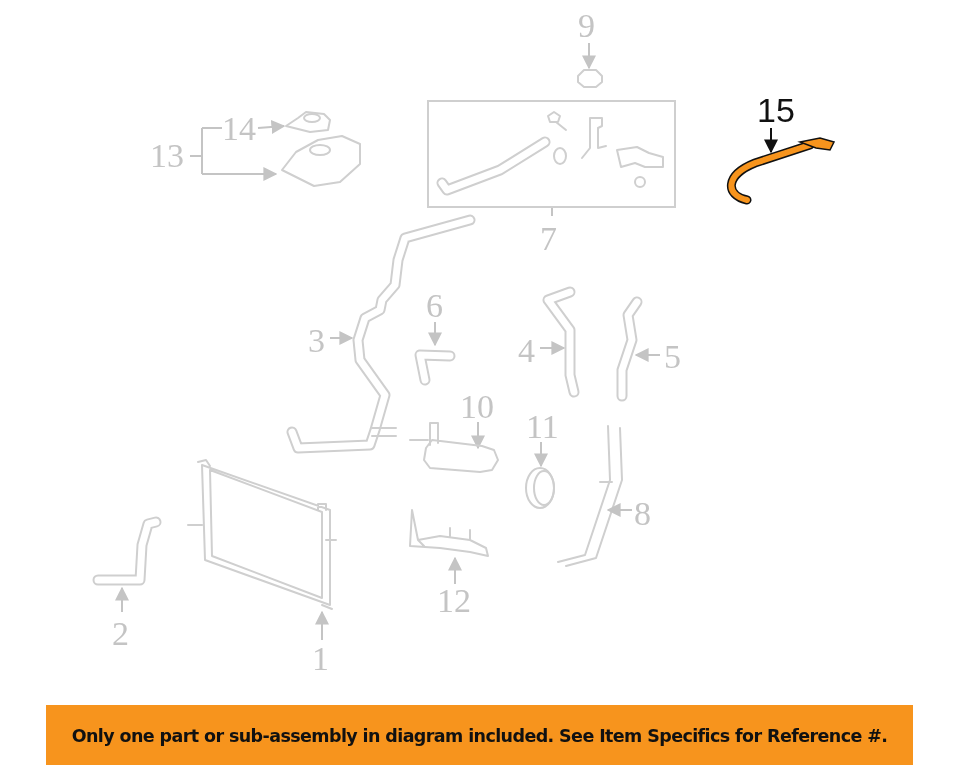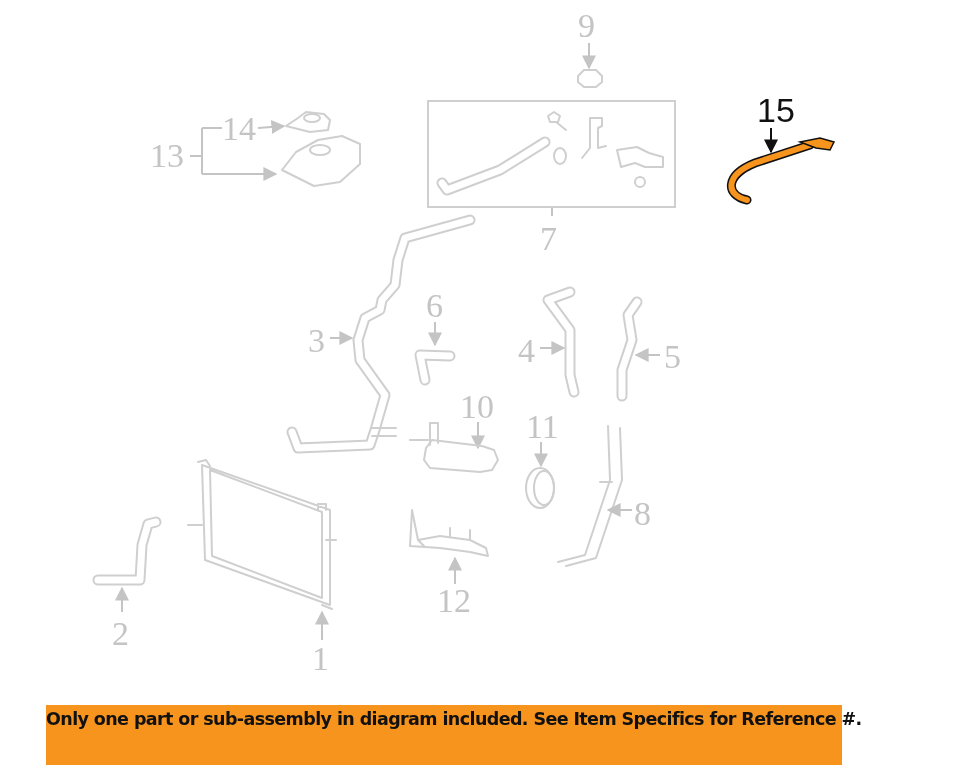--- a/index.html
+++ b/index.html
@@ -5,21 +5,21 @@
   html, body { margin:0; padding:0; background:#ffffff; }
   body { width:960px; height:765px; position:relative; overflow:hidden; font-family:"Liberation Serif", serif; }
   #diagram { position:absolute; left:0; top:0; width:960px; height:700px; }
   .lbl { font-family:"Liberation Serif", serif; font-size:34px; fill:#c4c4c4; }
   .lbl15 { font-family:"Liberation Sans", sans-serif; font-size:34px; fill:#111111; }
   .part { fill:none; stroke:#cfcfcf; stroke-width:2; stroke-linecap:round; stroke-linejoin:round; }
   .pipe { fill:none; stroke:#cfcfcf; stroke-width:11; stroke-linecap:round; stroke-linejoin:round; }
   .pipe-in { fill:none; stroke:#ffffff; stroke-width:7; stroke-linecap:round; stroke-linejoin:round; }
   .arr { stroke:#c4c4c4; stroke-width:2; fill:none; }
   .arrh { fill:#c4c4c4; }
-  #banner { position:absolute; left:46px; top:705px; width:796px; height:60px; background:#f7941d; box-sizing:border-box; padding-top:2px; text-align:center; }
+  #banner { position:absolute; left:46px; top:705px; width:867px; height:60px; background:#f7941d; box-sizing:border-box; padding-top:19px; text-align:center; }
   #banner .line { font-family:"DejaVu Sans", sans-serif; font-weight:bold; font-size:17.5px; color:#111111; line-height:24px; letter-spacing:-0.6px; white-space:nowrap; }
 </style>
 </head>
 <body>
 
 <svg id="diagram" viewBox="0 0 960 700" xmlns="http://www.w3.org/2000/svg">
   <defs>
     <marker id="ah" viewBox="0 0 10 10" refX="9" refY="5" markerWidth="7" markerHeight="7" orient="auto-start-reverse">
       <path d="M0,0 L10,5 L0,10 z" class="arrh"></path>
     </marker>

